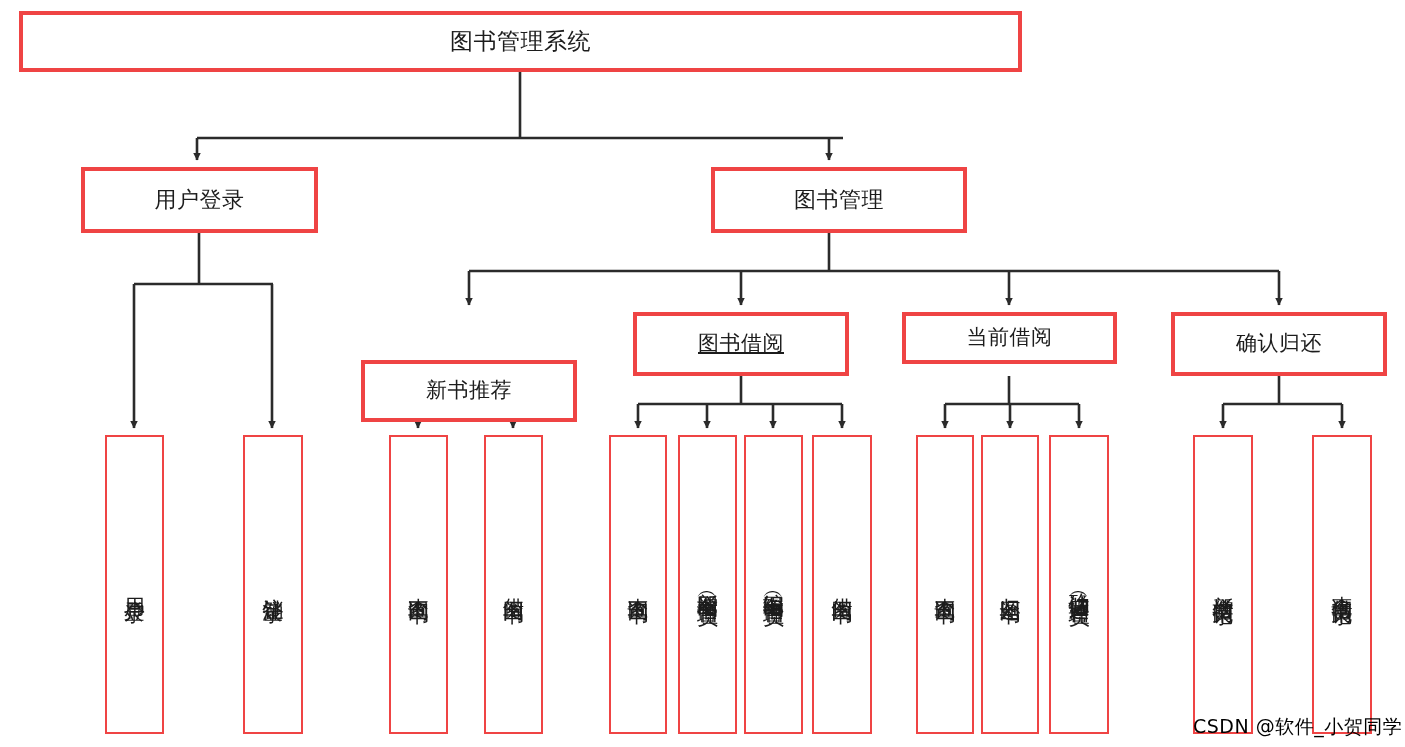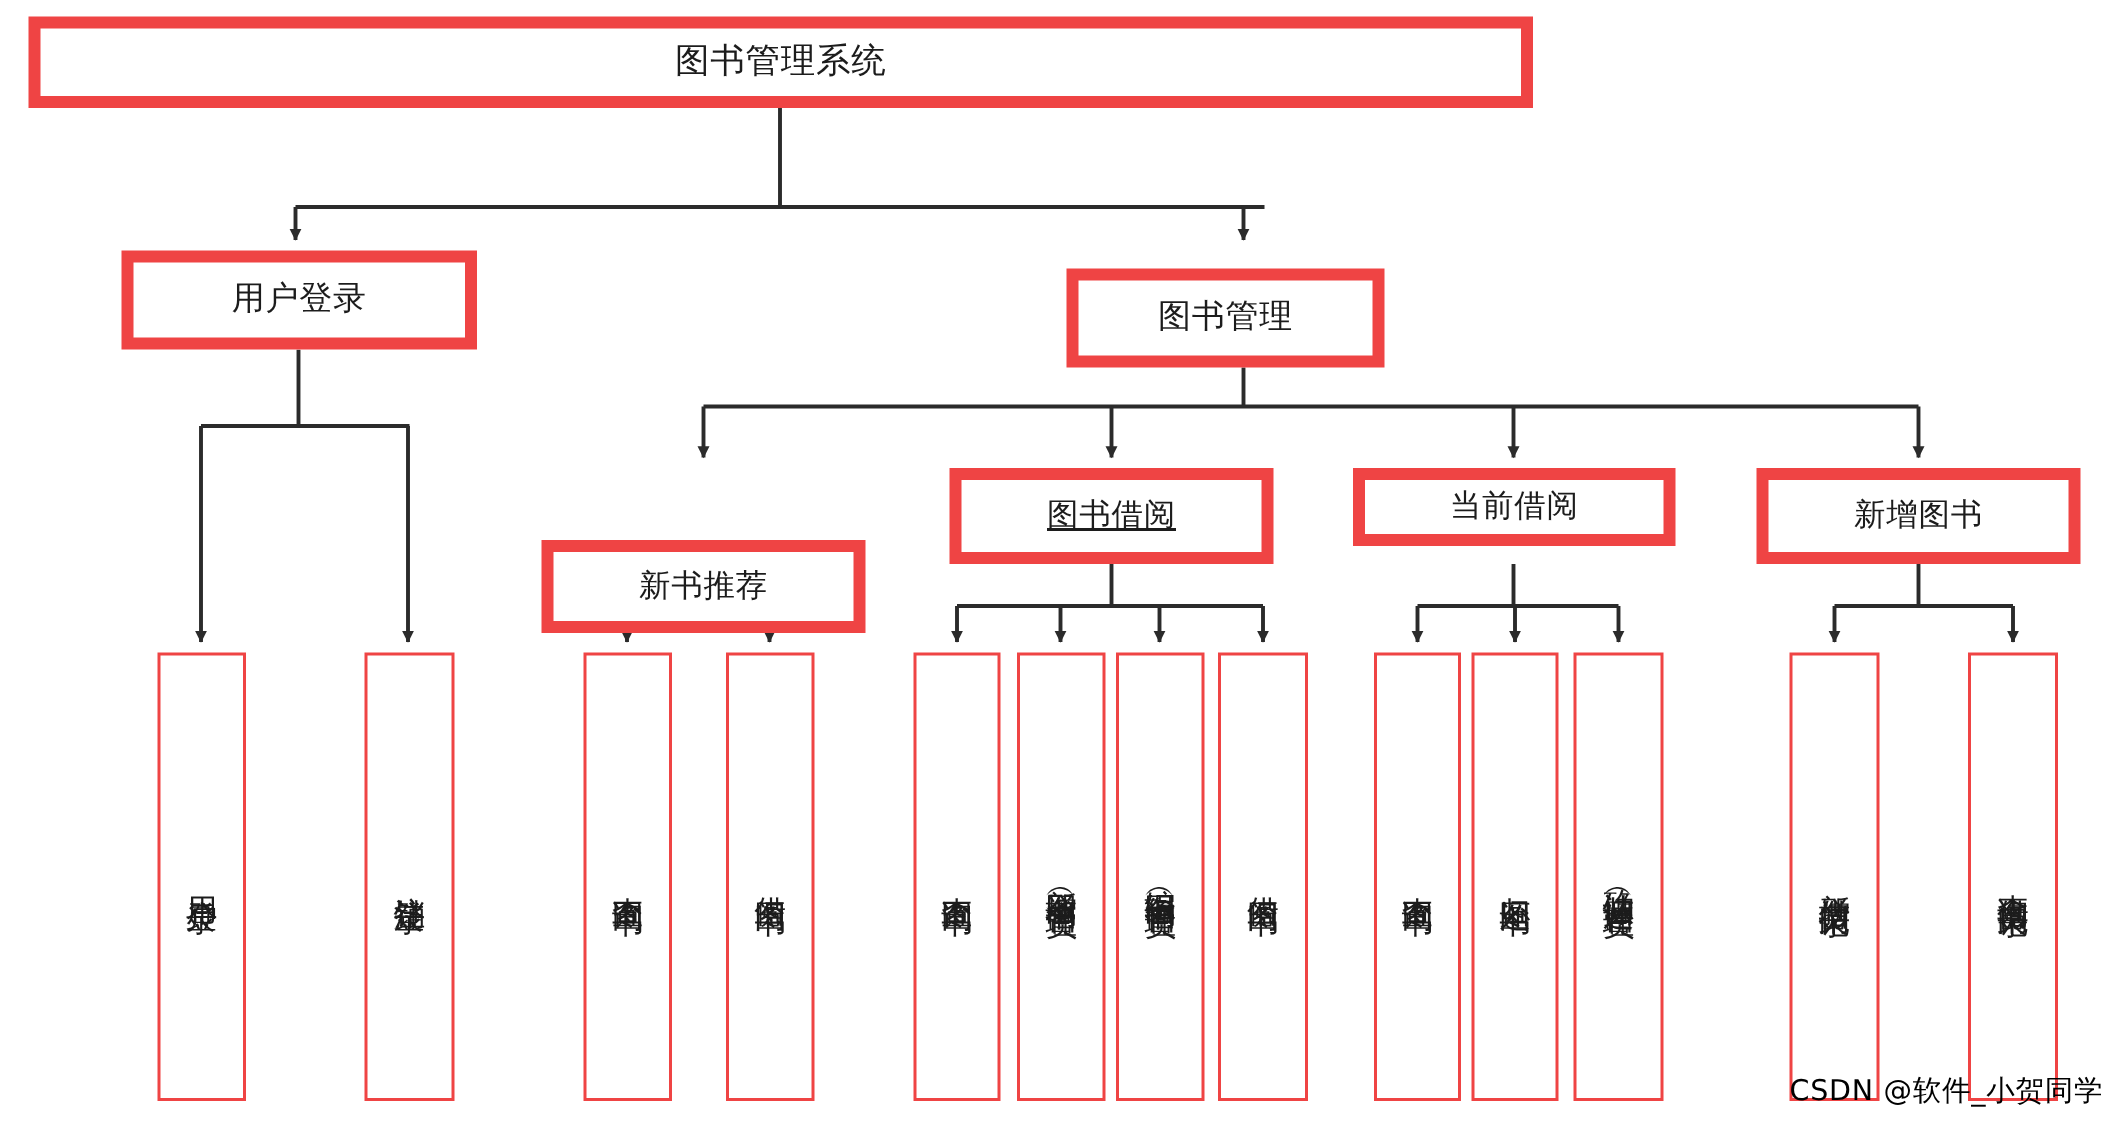--- a/index.html
+++ b/index.html
@@ -20,21 +20,21 @@
   svg#edges {
     position: absolute;
     left: 0;
     top: 0;
     width: 1405px;
     height: 747px;
   }
   .node {
     position: absolute;
     box-sizing: border-box;
-    border: 8px solid #ef4444;
+    border: 4px solid #ef4444;
     background: #ffffff;
     display: flex;
     align-items: center;
     justify-content: center;
     color: #1c1c1c;
     z-index: 2;
   }
   .node .lbl {
     display: block;
     text-align: center;
@@ -119,35 +119,35 @@
     </g>
   </svg>
 
   <div class="node root" style="left:19px; top:11px; width:1003px; height:61px;">
     <span class="lbl">图书管理系统</span>
   </div>
 
   <div class="node lvl2" style="left:81px; top:167px; width:237px; height:66px;">
     <span class="lbl">用户登录</span>
   </div>
-  <div class="node lvl2" style="left:711px; top:167px; width:212px; height:66px;margin-top:12px;">
+  <div class="node lvl2" style="left:711px; top:167px; width:256px; height:66px;">
     <span class="lbl">图书管理</span>
   </div>
 
   <div class="node lvl3" style="left:361px; top:312px; width:216px; height:62px;margin-top:48px;">
     <span class="lbl">新书推荐</span>
   </div>
   <div class="node lvl3" style="left:633px; top:312px; width:216px; height:64px;text-decoration:underline;">
     <span class="lbl">图书借阅</span>
   </div>
   <div class="node lvl3" style="left:902px; top:312px; width:215px; height:52px;">
     <span class="lbl">当前借阅</span>
   </div>
   <div class="node lvl3" style="left:1171px; top:312px; width:216px; height:64px;">
-    <span class="lbl">新增图书</span>
+    <span class="lbl">确认归还</span>
   </div>
 
   <div class="node leaf" style="left:105px; top:435px; width:59px; height:299px;">
     <span class="lbl">用户登录</span>
   </div>
   <div class="node leaf" style="left:243px; top:435px; width:60px; height:299px;">
     <span class="lbl">注销登录</span>
   </div>
   <div class="node leaf" style="left:389px; top:435px; width:59px; height:299px;">
     <span class="lbl">查询图书</span>

